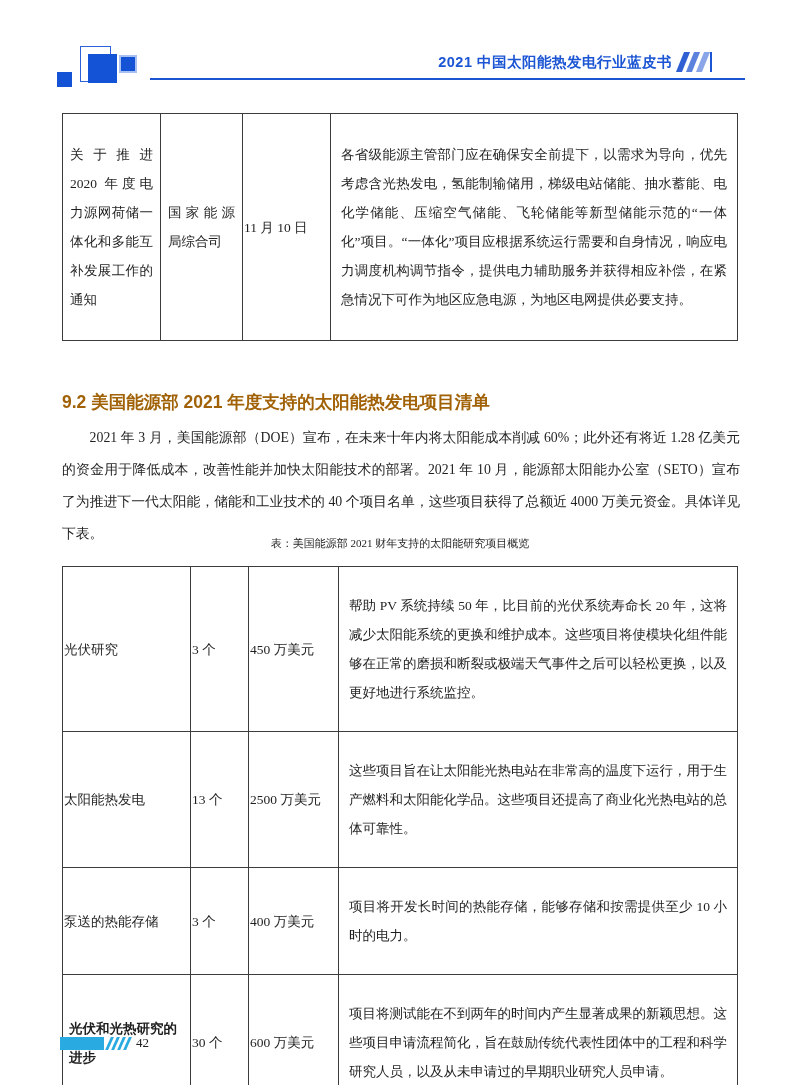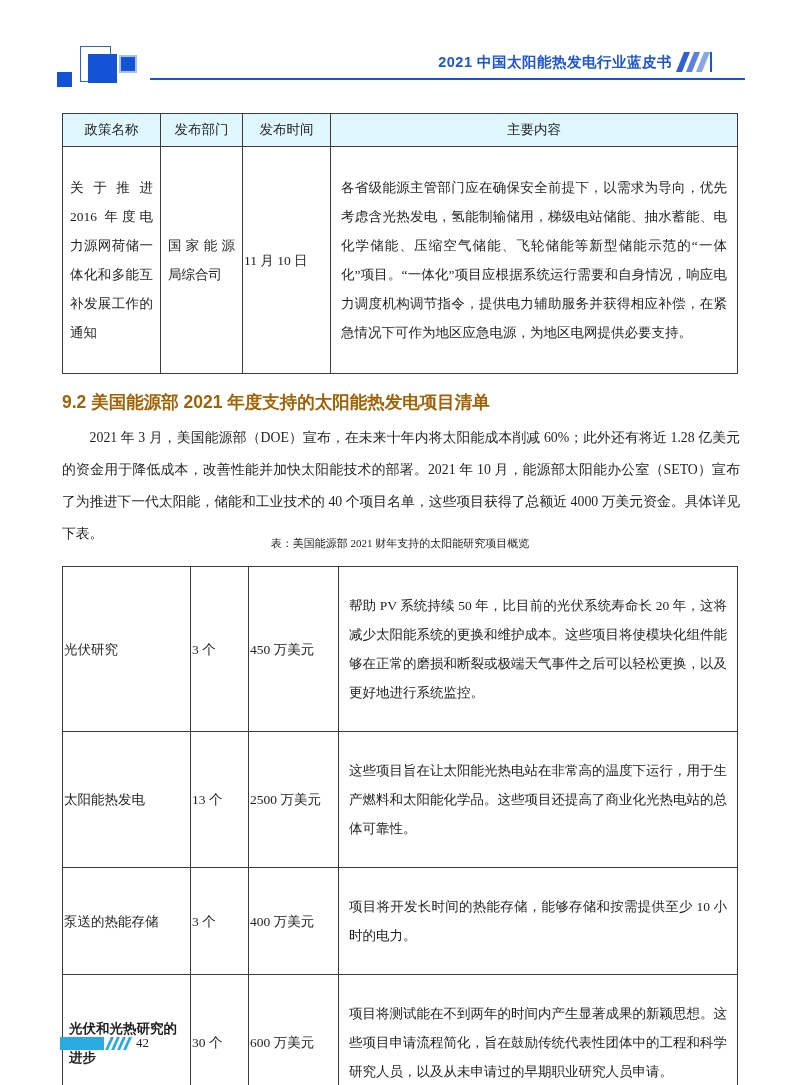--- a/index.html
+++ b/index.html
@@ -82,28 +82,22 @@
 <div class="hdr-line"></div>
 
 <table class="policy-table">
   <colgroup>
       <col style="width:98px">
       <col style="width:82px">
       <col style="width:88px">
       <col>
     </colgroup>
   <tbody>
-      <tr class="tbl-head">
-    <th>政策名称</th>
-    <th>发布部门</th>
-    <th>发布时间</th>
-    <th>主要内容</th>
-  </tr>
   <tr style="height:227px;">
-    <td class="cell-name">关于推进 2016 年度电力源网荷储一体化和多能互补发展工作的通知</td>
+    <td class="cell-name">关于推进 2020 年度电力源网荷储一体化和多能互补发展工作的通知</td>
     <td class="cell-name">国家能源局综合司</td>
     <td class="cell-center">11 月 10 日</td>
     <td class="cell-text">各省级能源主管部门应在确保安全前提下，以需求为导向，优先考虑含光热发电，氢能制输储用，梯级电站储能、抽水蓄能、电化学储能、压缩空气储能、飞轮储能等新型储能示范的“一体化”项目。“一体化”项目应根据系统运行需要和自身情况，响应电力调度机构调节指令，提供电力辅助服务并获得相应补偿，在紧急情况下可作为地区应急电源，为地区电网提供必要支持。</td>
   </tr>
 </tbody>
   </table>
 
 <div class="section-heading">9.2 美国能源部 2021 年度支持的太阳能热发电项目清单</div>
 <div class="body-paragraph">2021 年 3 月，美国能源部（DOE）宣布，在未来十年内将太阳能成本削减 60%；此外还有将近 1.28 亿美元的资金用于降低成本，改善性能并加快太阳能技术的部署。2021 年 10 月，能源部太阳能办公室（SETO）宣布了为推进下一代太阳能，储能和工业技术的 40 个项目名单，这些项目获得了总额近 4000 万美元资金。具体详见下表。</div>
 <div class="table-caption">表：美国能源部 2021 财年支持的太阳能研究项目概览</div>

